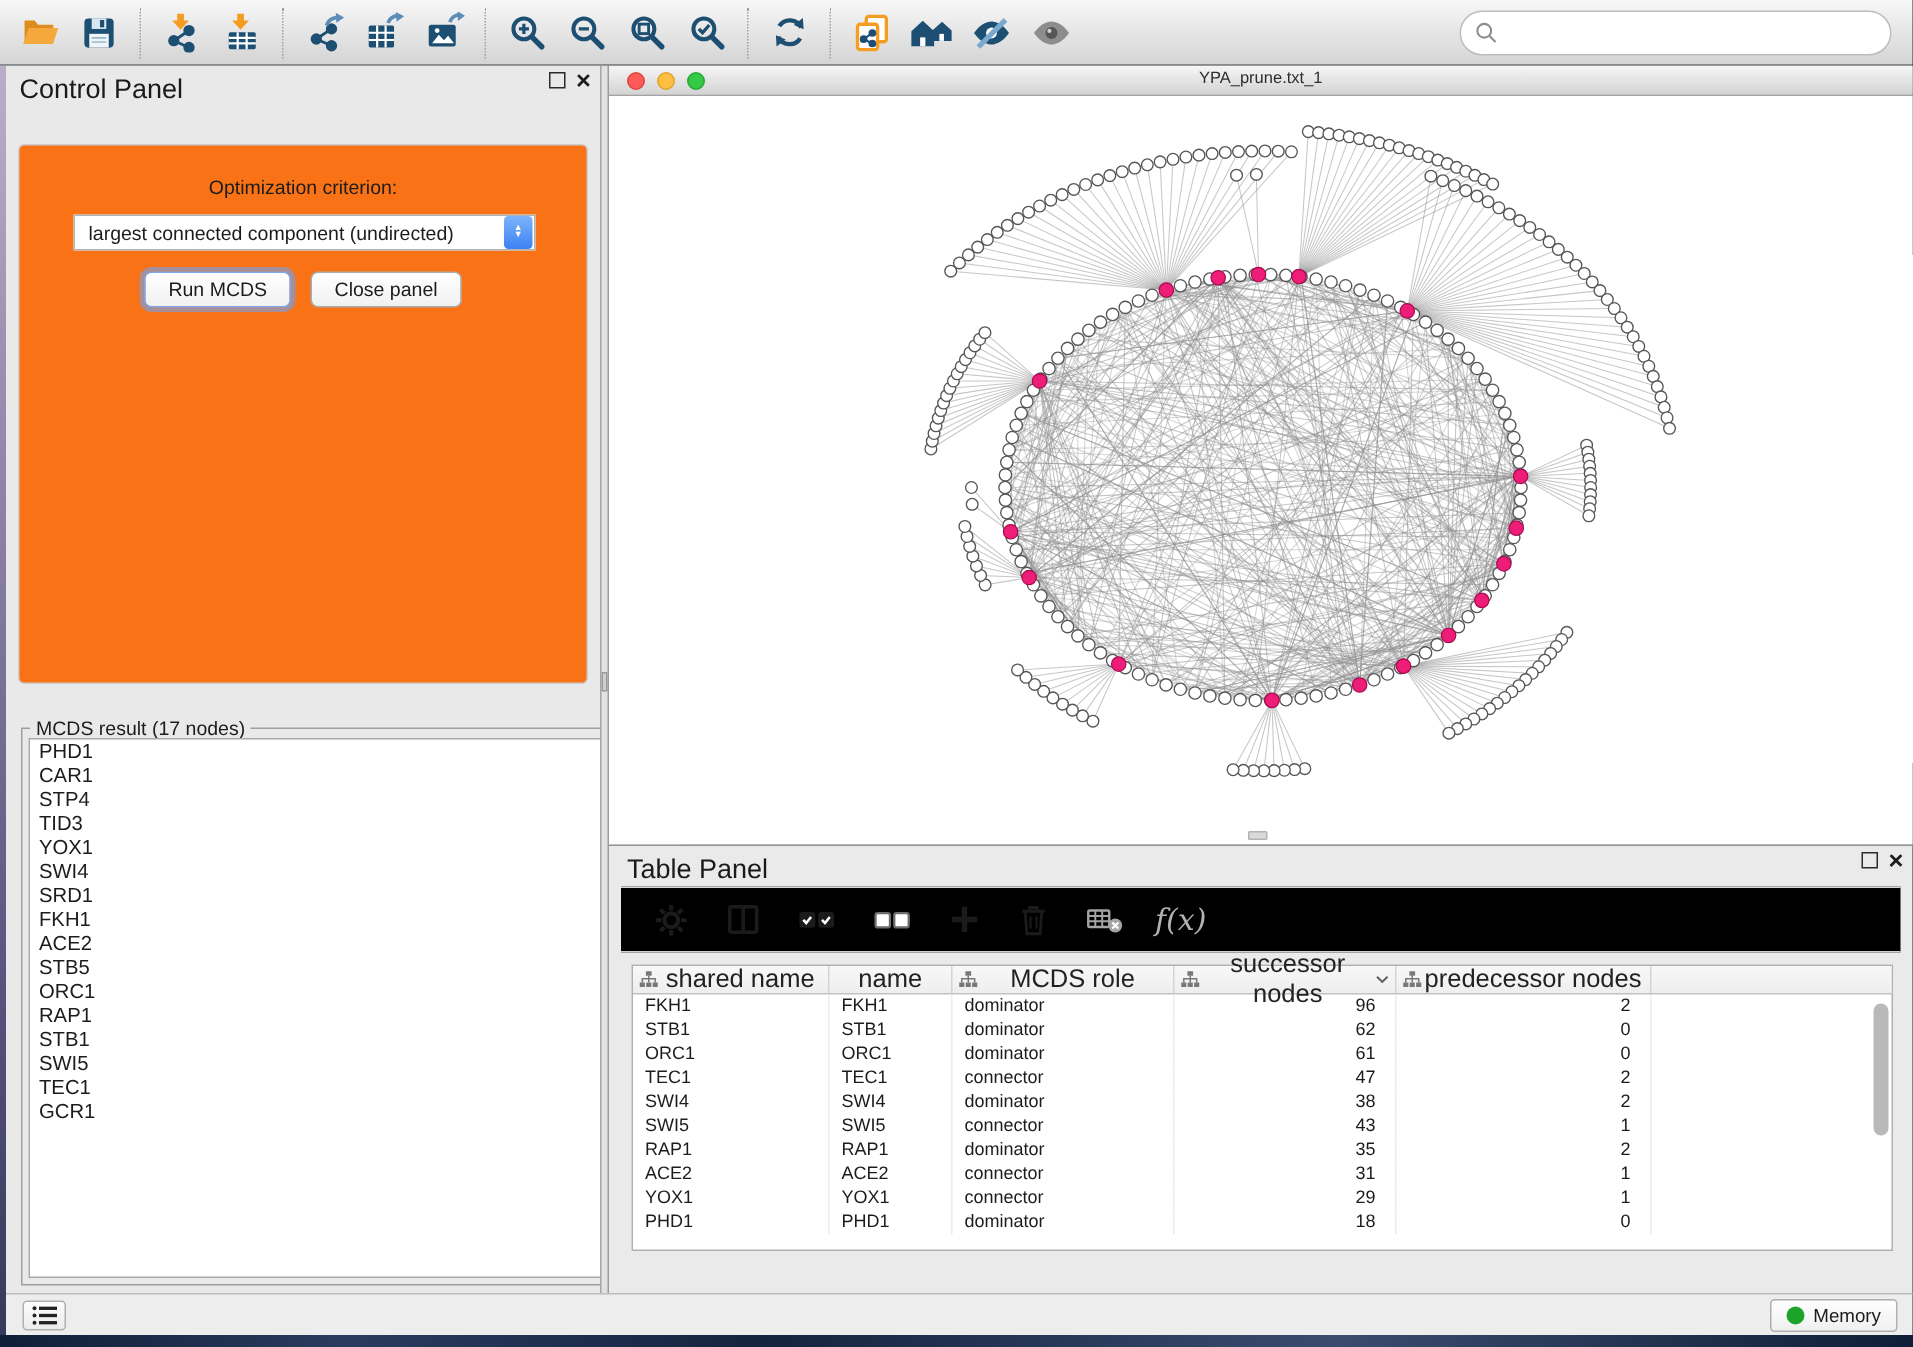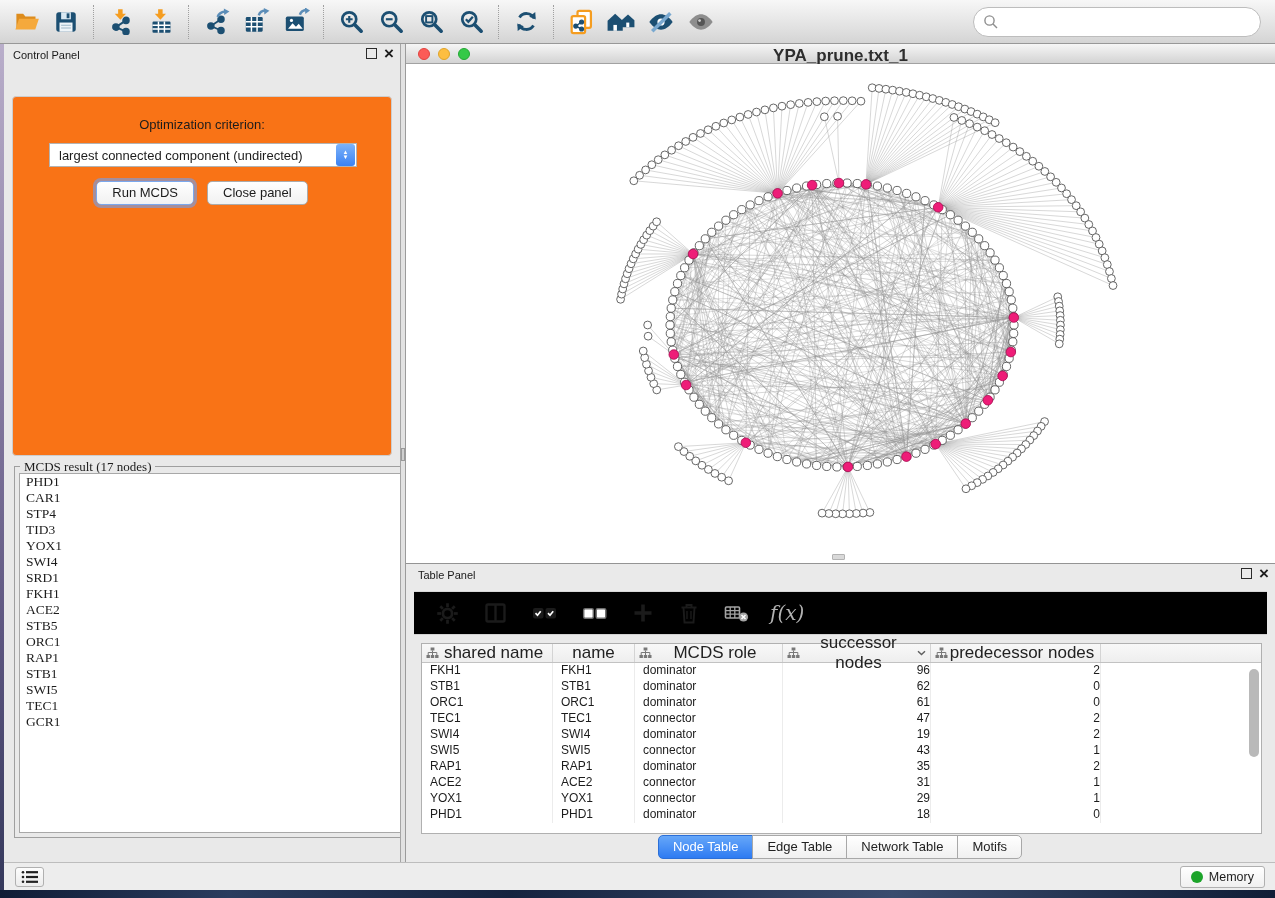--- a/index.html
+++ b/index.html
@@ -21,21 +21,21 @@
     border-radius:4px; }
   .tb-sep { width:1px; height:34px; border-left:1px dotted #9f9f9f; margin:0 7px; }
   #toolbar-search { position:absolute; right:14px; top:7px; width:288px; height:30px;
     background:#fff; border:1px solid #bdbdbd; border-radius:15px;
     display:flex; align-items:center; padding-left:9px; }
   #toolbar-search input { border:none; outline:none; flex:1; height:24px; font-size:13px;
     background:transparent; font-family:"Liberation Sans",sans-serif; }
 
   
   #control-panel { left:4px; top:44px; width:396px; height:818px; background:#e9e9e9; }
-  .panel-title { font-size:11px; color:#1a1a1a; }
+  .panel-title { font-size:18px; color:#1a1a1a; }
   #cp-title { position:absolute; left:9px; top:5px; }
   .win-btns { position:absolute; right:6px; top:4px; display:flex; gap:7px; align-items:center; }
   .float-glyph { width:11px; height:11px; border:1.6px solid #2b2b2b; display:inline-block; }
   .close-glyph { font-size:17px; font-weight:700; color:#1b1b1b; line-height:11px; }
 
   #cp-tabs { position:absolute; top:29px; left:50%; transform:translateX(-50%); display:flex; }
   .seg-tab { font-size:13px; padding:3px 13px 4px; background:linear-gradient(#ffffff,#f0f0f0);
     border:1px solid #a8a8a8; margin-left:-1px; color:#222; }
   .seg-tab:first-child { border-radius:5px 0 0 5px; }
   .seg-tab:last-child { border-radius:0 5px 5px 0; }
@@ -48,43 +48,43 @@
     border:1px solid #b3b3b3; border-radius:0; display:flex; align-items:center; }
   #opt-select .sel-text { flex:1; font-size:13px; padding-left:9px; white-space:nowrap; }
   #opt-select .sel-stepper { width:19px; height:22px; margin-right:1px; border-radius:3px;
     background:linear-gradient(#7db3f9,#3b82f3); display:flex; flex-direction:column;
     align-items:center; justify-content:center; color:#fff; font-size:6px; line-height:5px; }
   #cp-buttons { position:absolute; top:84px; width:100%; display:flex; justify-content:center; gap:13px; }
   .mac-btn { font-size:13px; padding:3px 15px 4px; background:linear-gradient(#ffffff,#f1f1f1);
     border:1px solid #ababab; border-radius:5px; color:#1b1b1b; }
   .mac-btn.focus-ring { box-shadow:0 0 0 3px rgba(110,160,245,.6); border-color:#7aa8ee; }
 
-  #mcds-fieldset { position:absolute; left:10px; top:422px; width:444px; height:372px;
-    border:1px solid #9f9f9f;font-family:Liberation Serif, serif; }
+  #mcds-fieldset { position:absolute; left:10px; top:441px; width:444px; height:372px;
+    border:1px solid #9f9f9f; }
   #mcds-legend { position:absolute; left:5px; top:-8px; background:#e9e9e9; padding:0 4px;
     font-size:13px; }
   #mcds-list { position:absolute; left:4px; top:6px; right:4px; bottom:4px; background:#fff;
     border:1px solid #a8a8a8; overflow:hidden; }
   .mcds-scroll { position:absolute; right:0; top:0; bottom:0; width:11px; background:#f4f4f4;
     border-left:1px solid #cccccc; }
   .mcds-item { font-size:13.5px; line-height:16px; padding-left:6px; }
 
   
   #v-splitter { left:400px; top:44px; width:6px; height:818px; background:#e2e2e2;
     border-left:1px solid #a5a5a5; border-right:1px solid #9b9b9b; }
   #v-grip { position:absolute; top:404px; left:0; width:4px; height:13px; background:#cfcfcf;
     border:1px solid #9a9a9a; }
 
   
   #network-window { left:406px; top:44px; width:869px; height:519px; background:#fff; }
   #net-titlebar { position:absolute; left:0; top:0; width:100%; height:20px;
     background:linear-gradient(#f6f6f6,#d3d3d3); border-bottom:1px solid #a2a2a2; }
   .light { position:absolute; top:4px; width:12px; height:12px; border-radius:50%; }
-  #net-title { position:absolute; width:100%; top:2px; text-align:center; font-size:17px;
-    font-weight:700; color:#2e2e2e; }
+  #net-title { position:absolute; width:100%; top:2px; text-align:center; font-size:11px;
+    font-weight:400; color:#2e2e2e; }
   #net-canvas { position:absolute; left:0; top:20px; width:869px; height:499px; background:#fff; }
   #h-grip { position:absolute; left:426px; top:510px; width:13px; height:6px; background:#d9d9d9;
     border:1px solid #b3b3b3; border-radius:1px; }
 
   
   #table-panel { left:406px; top:563px; width:869px; height:299px; background:#eaeaea;
     border-top:1px solid #949494; }
   #tp-title { position:absolute; left:12px; top:5px; }
   #tp-toolbar { position:absolute; left:8px; top:27px; right:8px; height:44px; background:#000000;
     border-top:1px solid #d8d8d8; border-bottom:1px solid #d2d2d2; display:flex;
@@ -96,21 +96,21 @@
   #node-table { position:absolute; left:15px; top:79px; width:841px; height:191px; background:#fff;
     border:1px solid #b0b0b0; }
   #table-header { display:flex; height:19px; background:linear-gradient(#f8f8f8,#eeeeee);
     border-bottom:1px solid #c2c2c2; font-size:17px; color:#222; }
   .hcell { display:flex; align-items:center; border-right:1px solid #d4d4d4; padding:0 4px; }
   .hcell .hlabel { flex:1; text-align:center; }
   .hfill { flex:1; border-right:none; }
   .c0 { width:131px; } .c1 { width:82px; } .c2 { width:148px; } .c3 { width:148px; } .c4 { width:170px; }
   .trow { display:flex; height:16px; font-size:12px; }
   .tcell { padding-left:8px; border-right:1px solid #ececec; white-space:nowrap; overflow:hidden; }
-  .tcell.c3, .tcell.c4 { text-align:right; padding-right:0; padding-left:0; }
+  .tcell.c3, .tcell.c4 { text-align:right; padding-right:13px; padding-left:0; }
   #table-scrollbar { position:absolute; right:2px; top:21px; width:10px; height:166px; }
   #table-thumb { position:absolute; left:0; top:4px; width:10px; height:88px; background:#b9b9b9;
     border-radius:5px; }
 
   #tp-tabs { position:absolute; left:0; right:0; top:271px; display:flex; justify-content:center; }
   #tp-tabs .seg-tab { padding:3px 14px 4px; }
 
   
   #status-bar { left:4px; top:862px; width:1271px; height:28px; background:#ededed;
     border-top:1px solid #bdbdbd; }
@@ -1418,21 +1418,21 @@
           <div class="tcell c0">TEC1</div>
           <div class="tcell c1">TEC1</div>
           <div class="tcell c2">connector</div>
           <div class="tcell c3">47</div>
           <div class="tcell c4">2</div>
         </div>
         <div class="trow">
           <div class="tcell c0">SWI4</div>
           <div class="tcell c1">SWI4</div>
           <div class="tcell c2">dominator</div>
-          <div class="tcell c3">19</div>
+          <div class="tcell c3">38</div>
           <div class="tcell c4">2</div>
         </div>
         <div class="trow">
           <div class="tcell c0">SWI5</div>
           <div class="tcell c1">SWI5</div>
           <div class="tcell c2">connector</div>
           <div class="tcell c3">43</div>
           <div class="tcell c4">1</div>
         </div>
         <div class="trow">
@@ -1462,26 +1462,20 @@
           <div class="tcell c2">dominator</div>
           <div class="tcell c3">18</div>
           <div class="tcell c4">0</div>
         </div>
       </div>
     <div id="table-scrollbar">
       <div id="table-thumb"></div>
     </div>
   </div>
 
-  <div id="tp-tabs">
-    <span class="seg-tab active">Node Table</span>
-    <span class="seg-tab">Edge Table</span>
-    <span class="seg-tab">Network Table</span>
-    <span class="seg-tab">Motifs</span>
-  </div>
 </div>
 
 <div id="status-bar" class="abs">
   <span id="status-list-btn">
     <svg width="18" height="14" viewBox="0 0 18 14">
       <g fill="#222">
         <circle cx="2" cy="2.2" r="1.3"></circle>
           <rect x="5" y="1.1" width="12" height="2.2"></rect>
         <circle cx="2" cy="7" r="1.3"></circle>
           <rect x="5" y="5.9" width="12" height="2.2"></rect>

